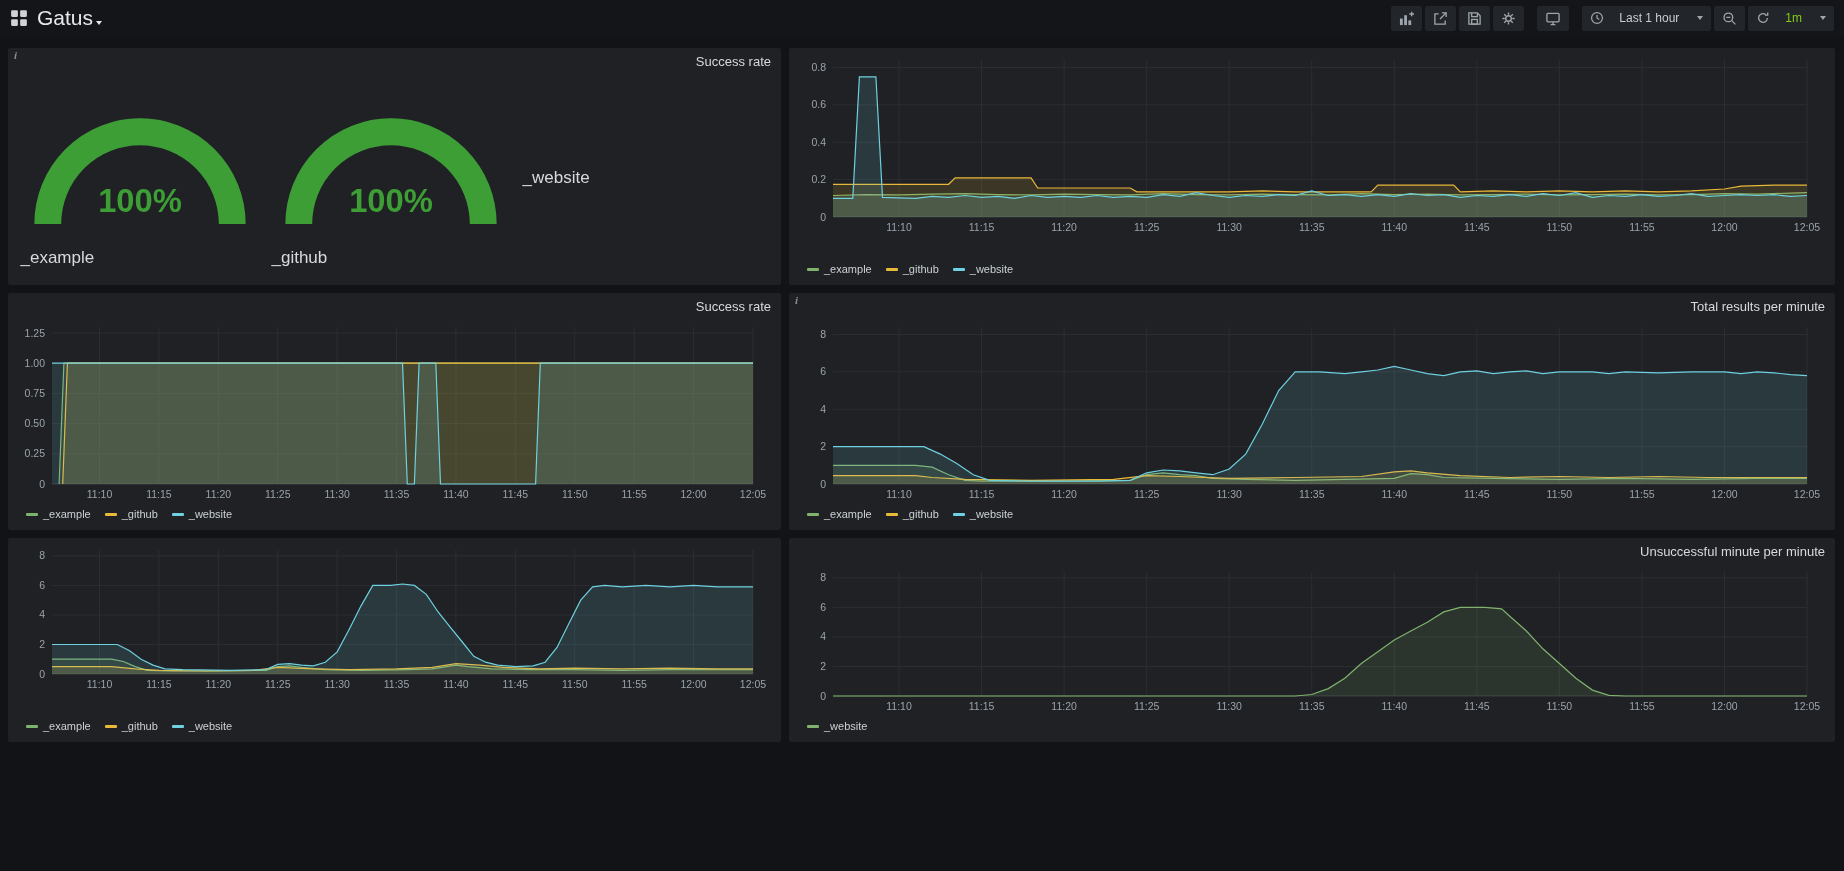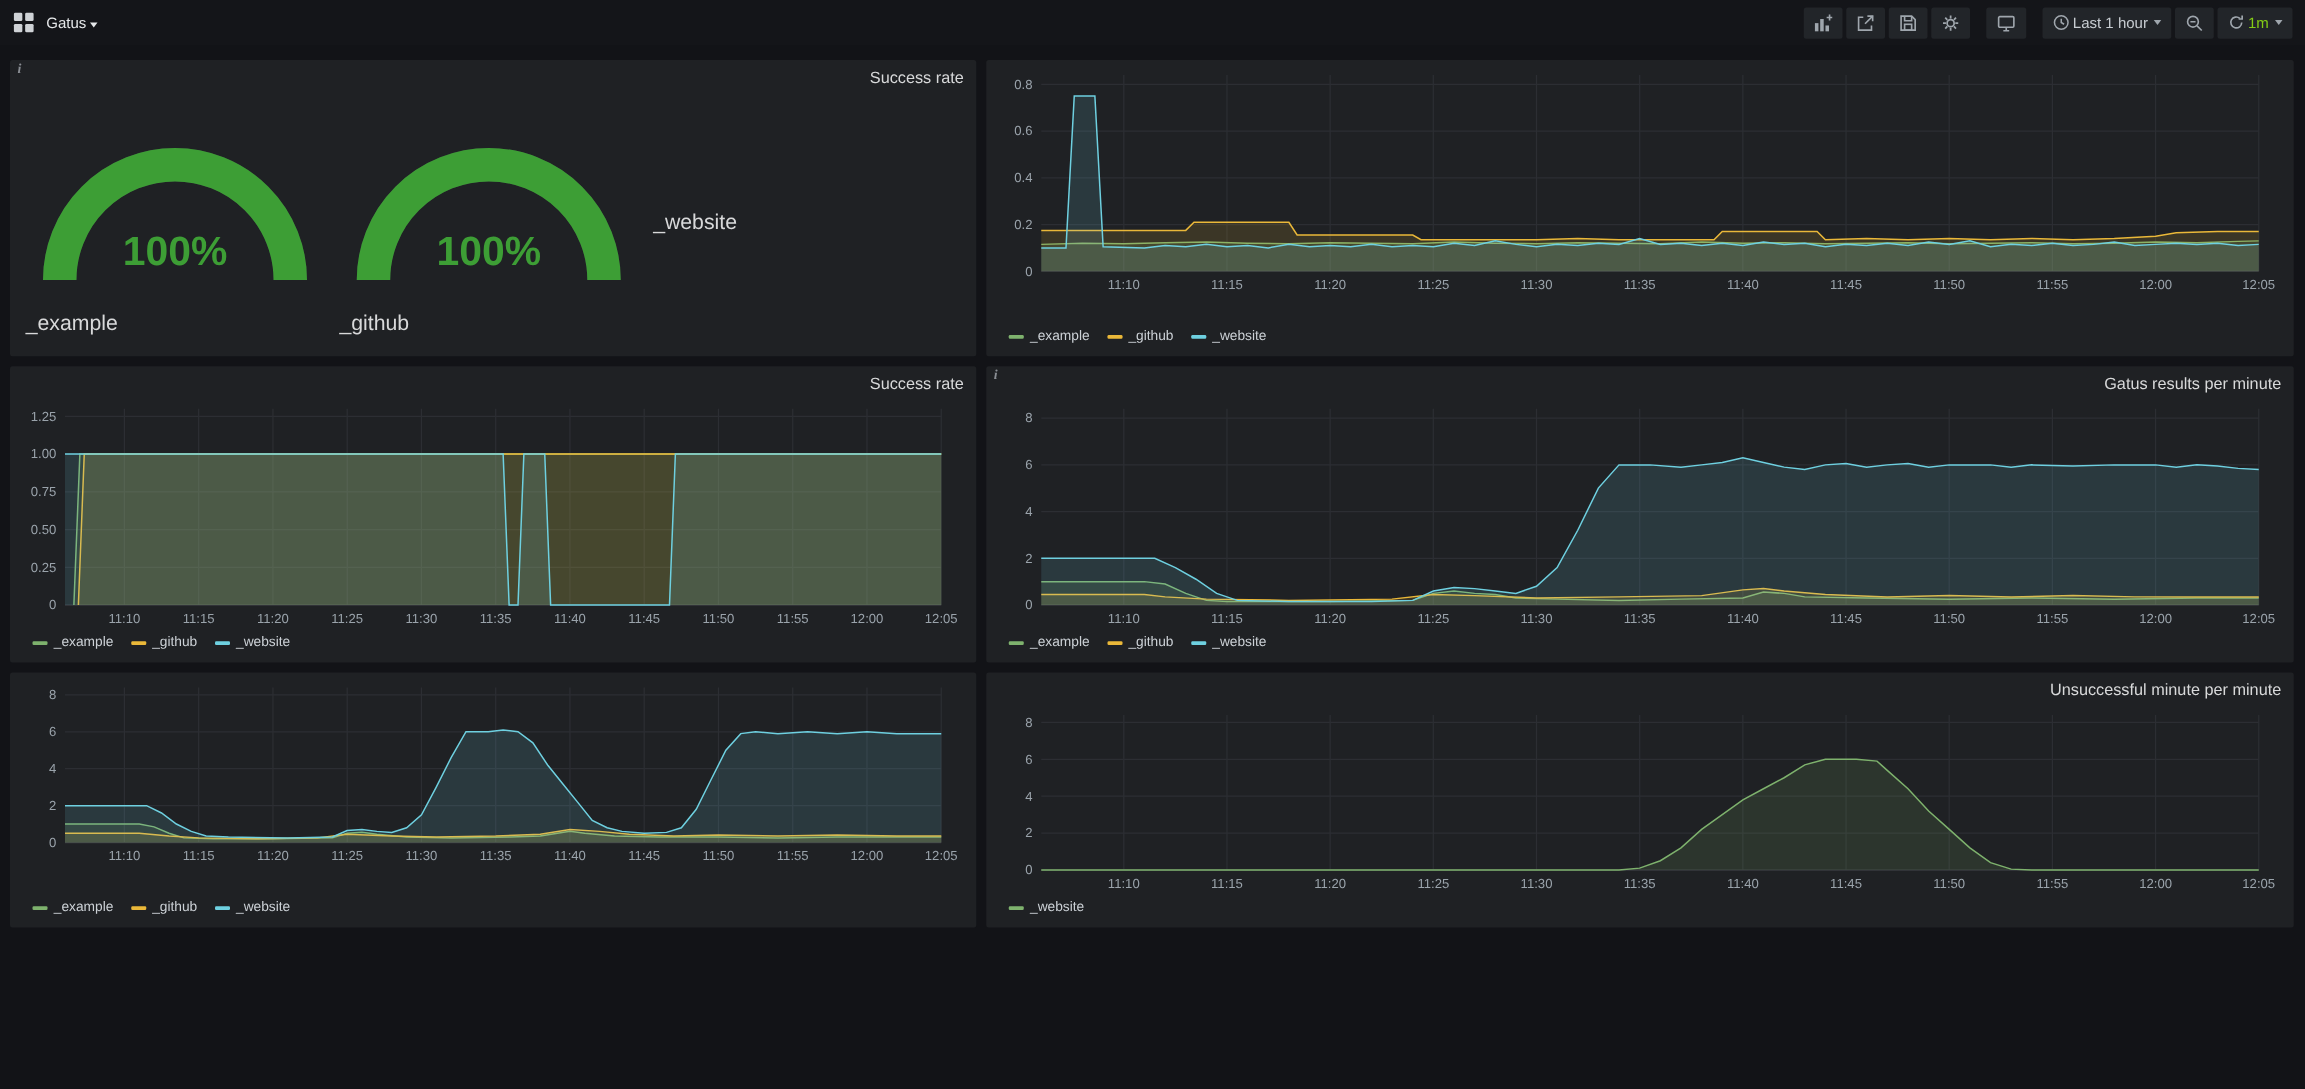--- a/index.html
+++ b/index.html
@@ -9,28 +9,28 @@
     font-family:"Liberation Sans", sans-serif;
     color:#d8d9da;
   }
   
   header {
     height:36px; display:flex; align-items:center; justify-content:space-between;
     padding:0 10px; background:#141519;
   }
   .nav-left { display:flex; align-items:center; gap:9px; }
   .logo-grid { color:#cfd2d6; display:flex; }
-  .dash-title { font-size:12px; color:#e6e8ea; cursor:pointer; }
+  .dash-title { font-size:21px; color:#e6e8ea; cursor:pointer; }
   .caret {
     width:0; height:0; border-left:3.5px solid transparent; border-right:3.5px solid transparent;
     border-top:4px solid currentColor; display:inline-block; margin-left:3px;
   }
   .nav-right { display:flex; align-items:center; gap:3px; }
   .nav-btn {
-    display:flex; align-items:center; gap:2px; height:25px; padding:0 8px;
+    display:flex; align-items:center; gap:15px; height:25px; padding:0 8px;
     background:#222529; border:none; border-radius:2px; color:#9fa6ad;
     font-size:12px; font-family:inherit; cursor:pointer;text-align:center;
   }
   .nav-btn svg { display:block; }
   .nav-sep { width:7px; }
   .time-text { color:#c8cdd2; }
   .refresh-text { color:#84cc16; }
   
   main {
     display:grid;
@@ -307,21 +307,21 @@
         </span>
         <span class="legend-item">
           <span class="chip" style="background: rgb(110, 208, 224);"></span>
           <span>_website</span>
         </span>
       </div>
   </section>
 
   <section class="panel">
     <div class="panel-info">i</div>
-    <h2 class="panel-title">Gatus results per minute</h2>
+    <h2 class="panel-title">Total results per minute</h2>
     <div class="chart">
         <svg width="1026" height="185">
           <line x1="34" x2="1008" y1="165" y2="165" stroke="#2c2e33" stroke-width="1"></line>
           <text x="27" y="168.5" text-anchor="end" fill="#9aa3ab" font-size="10.5">0</text>
           <line x1="34" x2="1008" y1="127.61904761904762" y2="127.61904761904762" stroke="#2c2e33" stroke-width="1"></line>
           <text x="27" y="131.11904761904762" text-anchor="end" fill="#9aa3ab" font-size="10.5">2</text>
           <line x1="34" x2="1008" y1="90.23809523809524" y2="90.23809523809524" stroke="#2c2e33" stroke-width="1"></line>
           <text x="27" y="93.73809523809524" text-anchor="end" fill="#9aa3ab" font-size="10.5">4</text>
           <line x1="34" x2="1008" y1="52.85714285714286" y2="52.85714285714286" stroke="#2c2e33" stroke-width="1"></line>
           <text x="27" y="56.35714285714286" text-anchor="end" fill="#9aa3ab" font-size="10.5">6</text>

